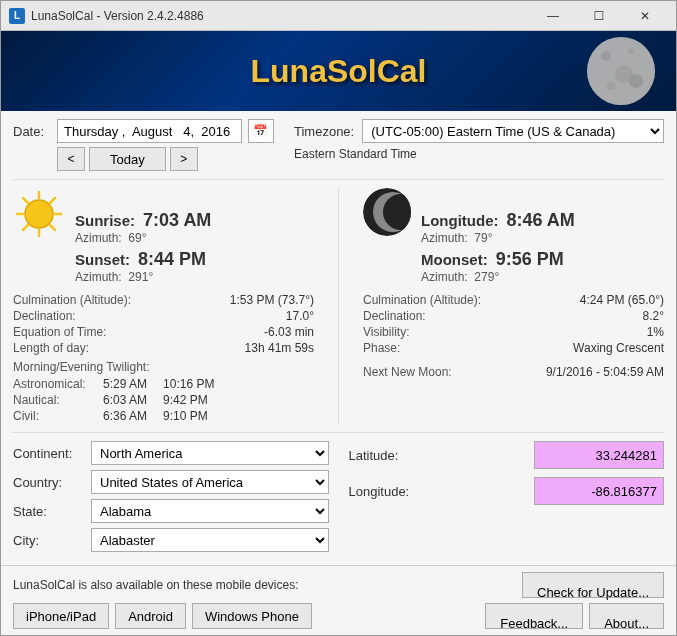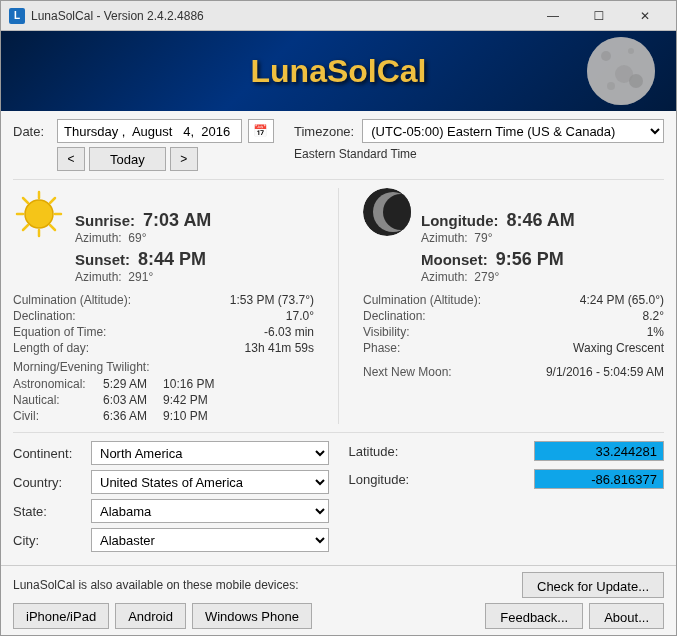--- a/index.html
+++ b/index.html
@@ -330,22 +330,22 @@
       display: flex;
       align-items: center;
       justify-content: space-between;
     }
     .coord-label {
       color: #333;
       width: 80px;
     }
     .coord-input {
       border: 1px solid #aaa;
-      background: #0ea5e9;
-      height: 20px;
+      background: #f0abfc;
+      height: 28px;
       width: 130px;
       text-align: right;
       padding: 0 6px;
       font-size: 13px;
     }
 
     
     .footer {
       border-top: 1px solid #ccc;
       padding: 6px 12px;
@@ -380,21 +380,21 @@
       font-size: 13px;
       height: 26px;
     }
     .action-btns {
       display: flex;
       gap: 6px;
     }
     .action-btn {
       border: 1px solid #aaa;
       background: #e8e8e8;
-      padding: 6px 14px;
+      padding: 12px 14px;
       cursor: pointer;
       font-size: 13px;
       height: 26px;
     }
 
     .rise-set-line {
       display: flex;
       align-items: baseline;
       gap: 8px;
     }

